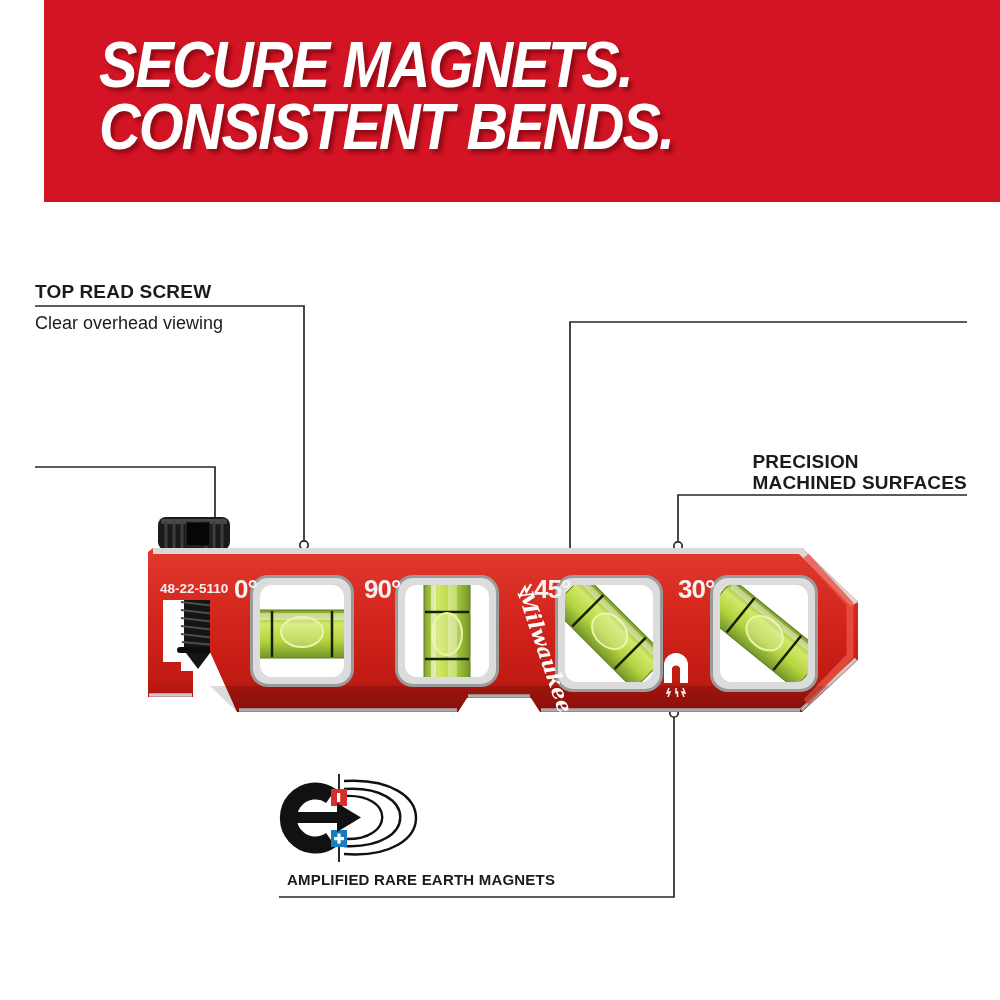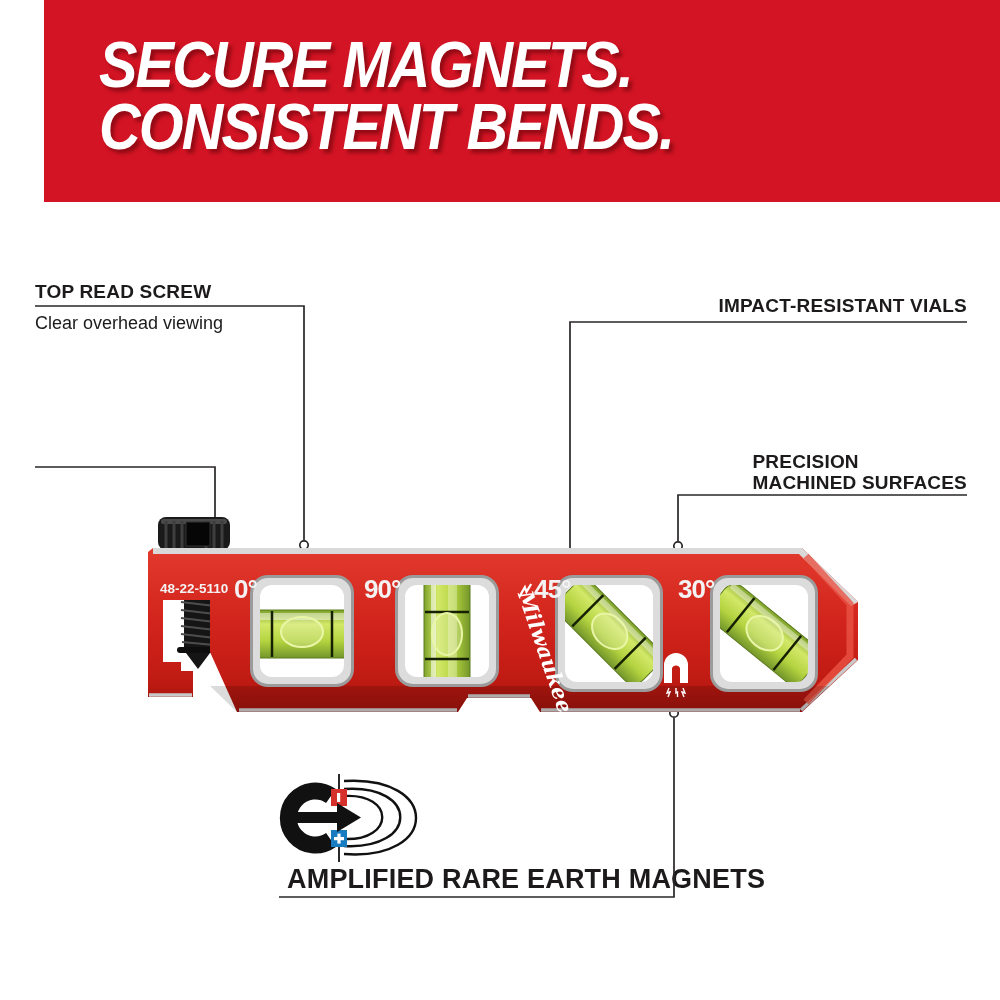--- a/index.html
+++ b/index.html
@@ -14,21 +14,21 @@
   .headline span{display:block;}
   
   .co{position:absolute;color:#1c1a1b;}
   .co .t{font-weight:bold;font-size:19px;letter-spacing:.2px;line-height:21px;}
   .co .s{font-size:18px;line-height:20px;margin-top:11px;}
   #co-top-read{left:35px;top:281px;}
   #co-impact{right:33px;top:295px;text-align:right;}
   #co-screw{left:35px;top:421px;}
   #co-precision{right:33px;top:451px;text-align:left;}
   #co-magnets{left:287px;top:869px;}
-  #co-magnets .t{font-size:27px;}
+  #co-magnets .t{font-size:15px;}
   svg{position:absolute;left:0;top:0;}
   .cline{stroke:#2a2627;stroke-width:1.7;fill:none;}
   .cdot{fill:#fff;stroke:#2a2627;stroke-width:1.7;}
 </style>
 </head>
 <body>
 
 <div class="stage">
 
   <header class="banner">
@@ -36,23 +36,20 @@
       <span>SECURE MAGNETS.</span>
       <span>CONSISTENT BENDS.</span>
     </div>
   </header>
 
   <div class="co" id="co-top-read">
     <div class="t">TOP READ SCREW</div>
     <div class="s">Clear overhead viewing</div>
   </div>
 
-  <div class="co" id="co-impact">
-    <div class="t">IMPACT-RESISTANT VIALS</div>
-  </div>
 
 
   <div class="co" id="co-precision">
     <div class="t">PRECISION</div>
     <div class="t">MACHINED SURFACES</div>
   </div>
 
   <div class="co" id="co-magnets">
     <div class="t">AMPLIFIED RARE EARTH MAGNETS</div>
   </div>

